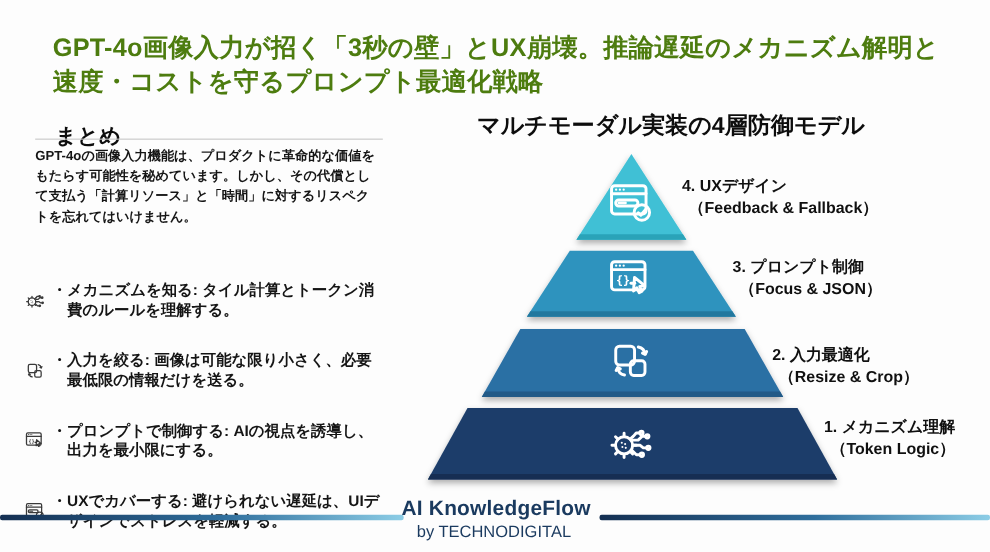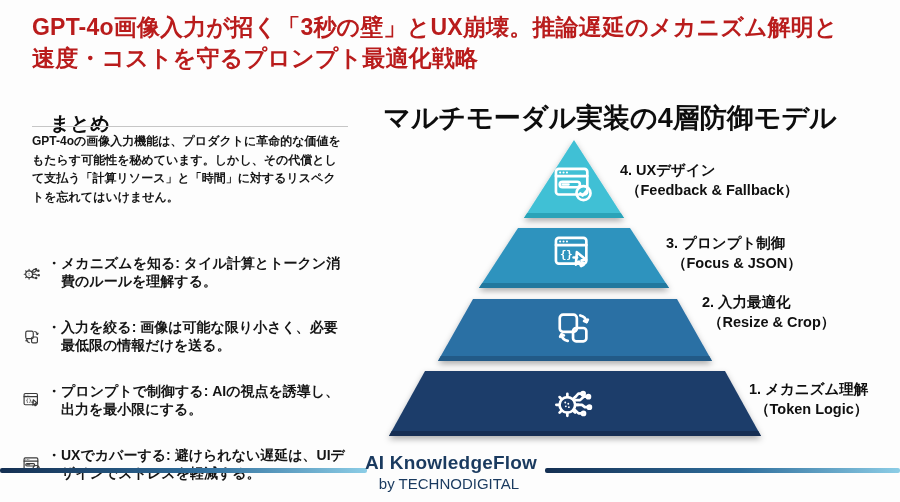--- a/index.html
+++ b/index.html
@@ -4,22 +4,22 @@
 <style>
   html,body{margin:0;padding:0;background:#e8e8e8;}
   .slide{
     position:relative;width:900px;height:502px;overflow:hidden;
     background:#fdfdfd;
     font-family:"Liberation Sans","DejaVu Sans",sans-serif;
     color:#111;
   }
   
   .title{
-    position:absolute;left:32px;top:12px;width:845px;margin:0;
-    font-size:23px;line-height:31px;font-weight:800;color:#b91c1c;
+    position:absolute;left:32px;top:12px;width:845px;margin:16px;
+    font-size:23px;line-height:31px;font-weight:800;color:#4d7c0f;
     letter-spacing:0.2px;
   }
   
   .matome{
     position:absolute;left:32px;top:92px;margin:18px;
     font-size:19.5px;font-weight:800;color:#0d0d0d;
   }
   .rule{position:absolute;left:32px;top:126px;width:316px;height:1px;background:#c6c6c6;}
   .intro{
     position:absolute;left:32px;top:132px;width:314px;margin:0;
@@ -32,29 +32,29 @@
     margin:0 0 0 5px;font-size:14px;line-height:18px;font-weight:700;color:#151515;
     padding-left:14px;text-indent:-14px;
   }
   .outro{
     position:absolute;left:32px;top:398px;width:314px;margin:0;
     font-size:14px;line-height:17.8px;font-weight:700;color:#151515;
   }
   
   .pyr-title{
     position:absolute;left:380px;top:100px;width:460px;margin:0;text-align:center;
-    font-size:27px;font-weight:800;color:#0d0d0d;
+    font-size:21px;font-weight:800;color:#0d0d0d;
   }
   .pyramid{position:absolute;left:370px;top:130px;width:420px;height:320px;}
   .pyramid use{color:#ffffff;}
   .layer-label{position:absolute;font-size:14.5px;line-height:20px;font-weight:800;color:#101010;}
   .layer-label .sub{padding-left:6px;}
   .ll-4{left:620px;top:160px;}
   .ll-3{left:666px;top:233px;}
-  .ll-2{left:702px;top:292px;}
+  .ll-2{left:702px;top:313px;}
   .ll-1{left:749px;top:379px;}
   
   .bar{position:absolute;top:468px;height:5px;border-radius:2px;}
   .bar-left{left:0;width:367px;background:linear-gradient(90deg,#142f52 0%,#2f6e9c 55%,#8ccde6 100%);}
   .bar-right{left:545px;width:355px;background:linear-gradient(90deg,#142f52 0%,#2f6e9c 55%,#8ccde6 100%);}
   .logo{position:absolute;left:362px;top:452px;width:178px;text-align:center;}
   .brand{font-size:19px;font-weight:800;color:#1a3a5f;letter-spacing:0.2px;margin:0;}
   .byline{font-size:15px;font-weight:400;color:#1a3a5f;text-align:center;margin:1px 4px 0 0;}
   .tagline{font-size:10.5px;font-weight:600;color:#4a4a4a;margin-top:14px;}
   .hidden-defs{position:absolute;width:0;height:0;overflow:hidden;}

